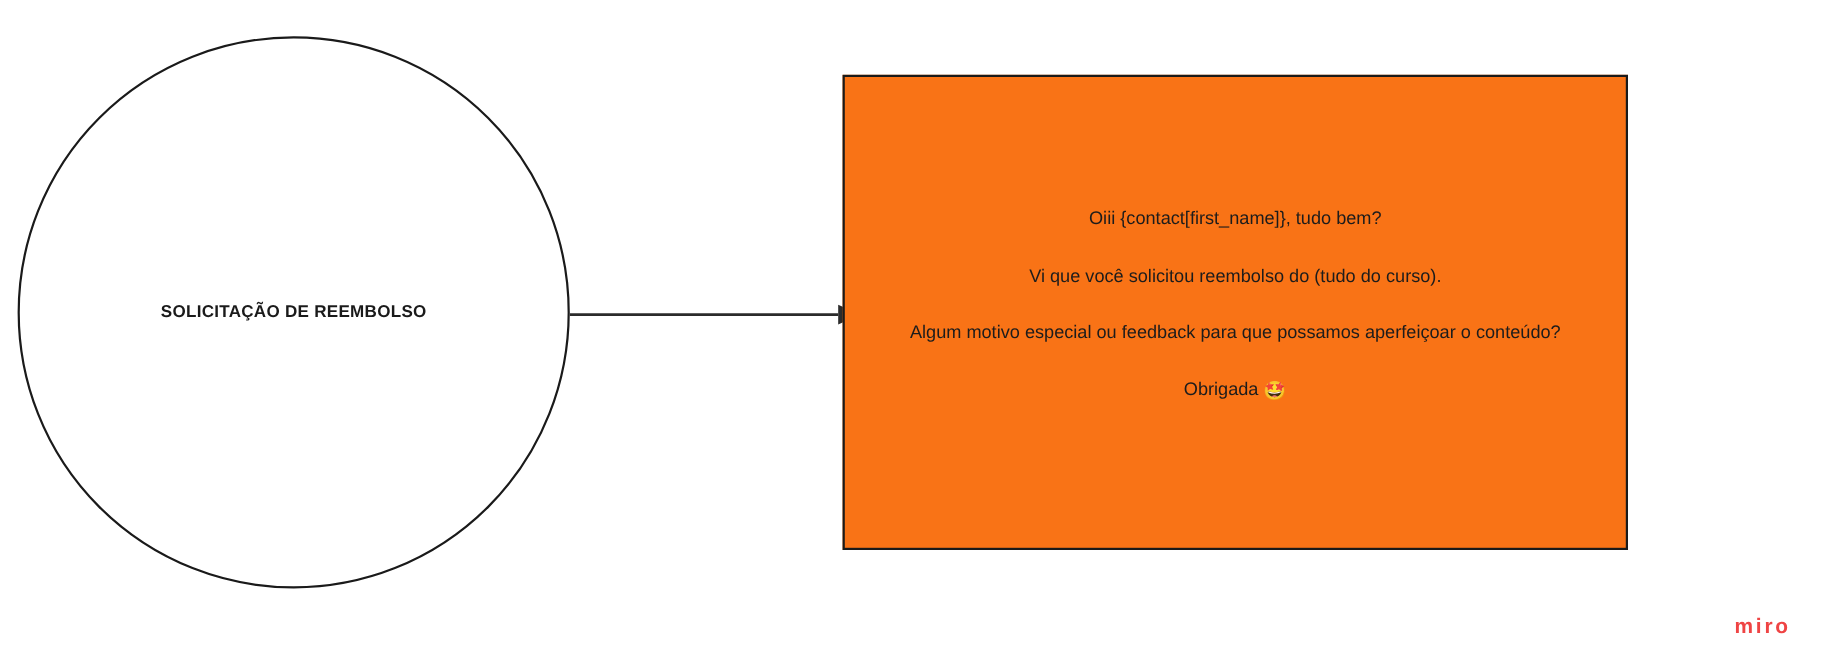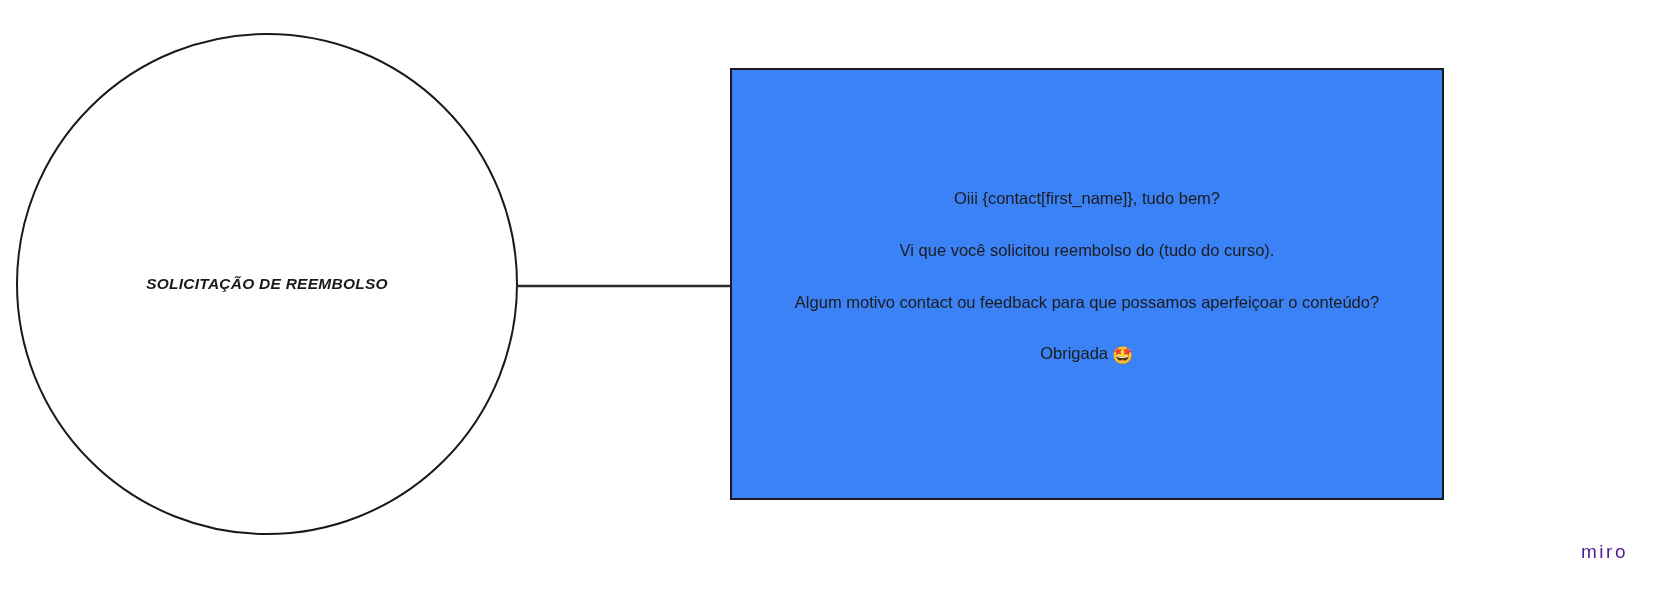--- a/index.html
+++ b/index.html
@@ -28,21 +28,20 @@
     top: 33px;
     width: 502px;
     height: 502px;
     border: 2px solid #1a1a1a;
     border-radius: 50%;
     background: #ffffff;
     box-sizing: border-box;
     display: flex;
     align-items: center;
     justify-content: center;
-    font-style: italic;
   }
   .circle-label {
     font-size: 15.5px;
     font-weight: 700;
     color: #1a1a1a;
     letter-spacing: 0.25px;
     text-align: center;
     line-height: 1.3;
     padding: 0 40px;
     box-sizing: border-box;
@@ -54,26 +53,26 @@
     left: 514px;
     top: 258px;
     width: 268px;
     height: 56px;
     pointer-events: none;
   }
 
   
   .box-node {
     position: absolute;
-    left: 730px;
+    left: 766px;
     top: 68px;
     width: 714px;
     height: 432px;
     border: 2px solid #1a1a1a;
-    background: #3b82f6;
+    background: #f97316;
     box-sizing: border-box;
     display: flex;
     flex-direction: column;
     align-items: center;
     justify-content: center;
   }
   .box-text {
     width: 100%;
     padding: 0 22px;
     box-sizing: border-box;
@@ -90,25 +89,25 @@
   }
   .emoji {
     font-size: 17px;
     vertical-align: -2px;
   }
 
   
   .watermark {
     position: absolute;
     right: 28px;
-    bottom: 40px;
+    bottom: 22px;
     font-size: 19px;
-    color: #4c1d95;
+    color: #ef4444;
     letter-spacing: 2.5px;
-    font-weight: 400;
+    font-weight: 700;
     user-select: none;
   }
 </style>
 </head>
 <body>
 
 <div id="canvas">
 
   <div class="circle-node">
     <div class="circle-label">SOLICITAÇÃO DE REEMBOLSO</div>
@@ -118,20 +117,20 @@
     <svg width="268" height="56" viewBox="0 0 268 56">
       <line x1="4" y1="28" x2="248" y2="28" stroke="#2b2b2b" stroke-width="2.5"></line>
       <path d="M 248 19 L 268 28 L 248 37 Z" fill="#2b2b2b"></path>
     </svg>
   </div>
 
   <div class="box-node">
     <div class="box-text">
       <p>Oiii {contact[first_name]}, tudo bem?</p>
       <p>Vi que você solicitou reembolso do (tudo do curso).</p>
-      <p>Algum motivo contact ou feedback para que possamos aperfeiçoar o conteúdo?</p>
+      <p>Algum motivo especial ou feedback para que possamos aperfeiçoar o conteúdo?</p>
       <p><span>Obrigada</span> <span class="emoji">🤩</span></p>
     </div>
   </div>
 
   <div class="watermark">miro</div>
 
 </div>
 
 </body></html>

